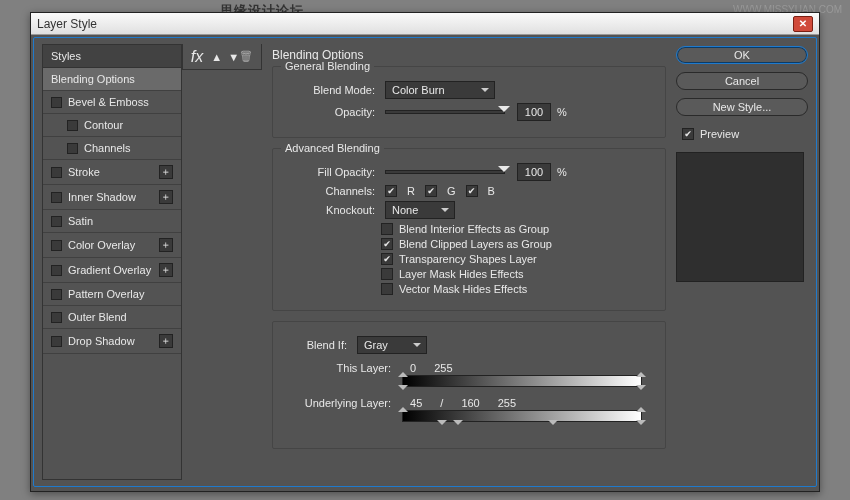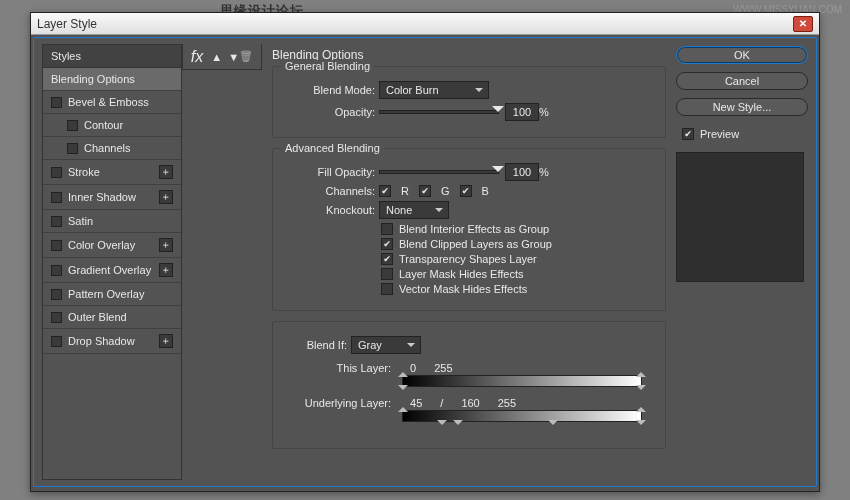--- a/index.html
+++ b/index.html
@@ -21,21 +21,21 @@
 .chk{width:11px;height:11px;border:1px solid #222;background:#3a3a3a;display:inline-block}
 .plus{width:14px;height:14px;border:1px solid #222;background:#3a3a3a;display:flex;align-items:center;justify-content:center;font-size:10px}
 .left-footer{height:26px;border:1px solid #333;border-top:0;display:flex;align-items:center;justify-content:space-between;padding:0 8px;background:#535353}
 .left-footer .fx{font-style:italic;font-size:16px}
 .left-footer .arrows{display:flex;gap:6px;color:#aaa}
 .left-footer .trash{color:#aaa}
 .center{flex:1;padding:4px 2px;overflow:hidden}
 .section-title{font-size:12px;margin-bottom:4px}
 .fieldset{border:1px solid #454545;border-radius:2px;padding:10px 10px 12px;margin-bottom:10px;position:relative}
 .legend{position:absolute;top:-7px;left:8px;background:#535353;padding:0 4px;font-size:11px}
-.row{display:flex;align-items:center;margin:4px 0}
+.row{display:flex;align-items:center;gap:6px;margin:4px 0}
 .lbl{width:92px;text-align:right;margin-right:4px}
 .select{background:#3a3a3a;border:1px solid #222;padding:2px 18px 2px 6px;position:relative;display:inline-flex;align-items:center;min-width:70px}
 .select::after{content:"";position:absolute;right:5px;top:50%;margin-top:-2px;border:4px solid transparent;border-top-color:#ccc}
 .slider{height:4px;background:#3a3a3a;border:1px solid #222;width:120px;position:relative;margin-right:6px}
 .slider .thumb{position:absolute;top:-5px;border:6px solid transparent;border-top-color:#e8e8e8}
 .numbox{width:34px;background:#3a3a3a;border:1px solid #222;padding:2px 4px;text-align:center}
 .chkrow{display:flex;align-items:center;gap:6px;margin:3px 0 3px 98px}
 .chk2{width:12px;height:12px;border:1px solid #222;background:#3a3a3a;display:inline-flex;align-items:center;justify-content:center;font-size:9px;color:#e8e8e8}
 .chk2.on::after{content:"✔";font-size:9px}
 .channels{display:flex;gap:10px;align-items:center}

